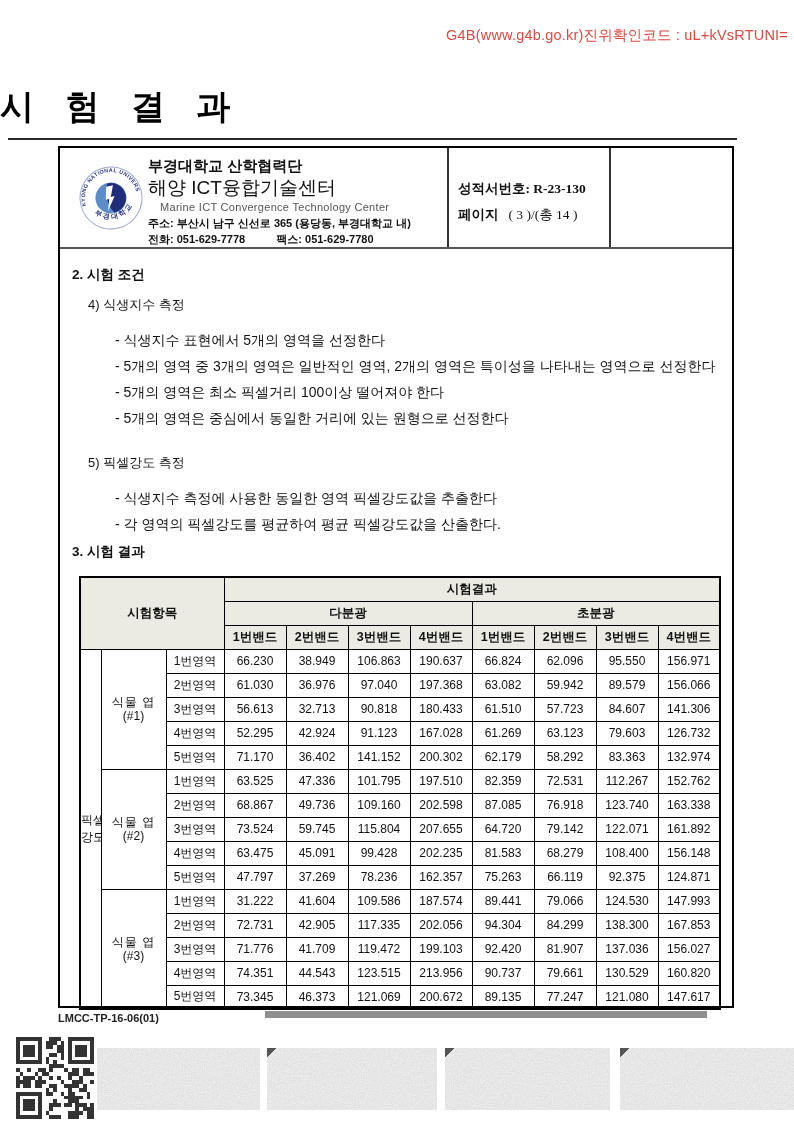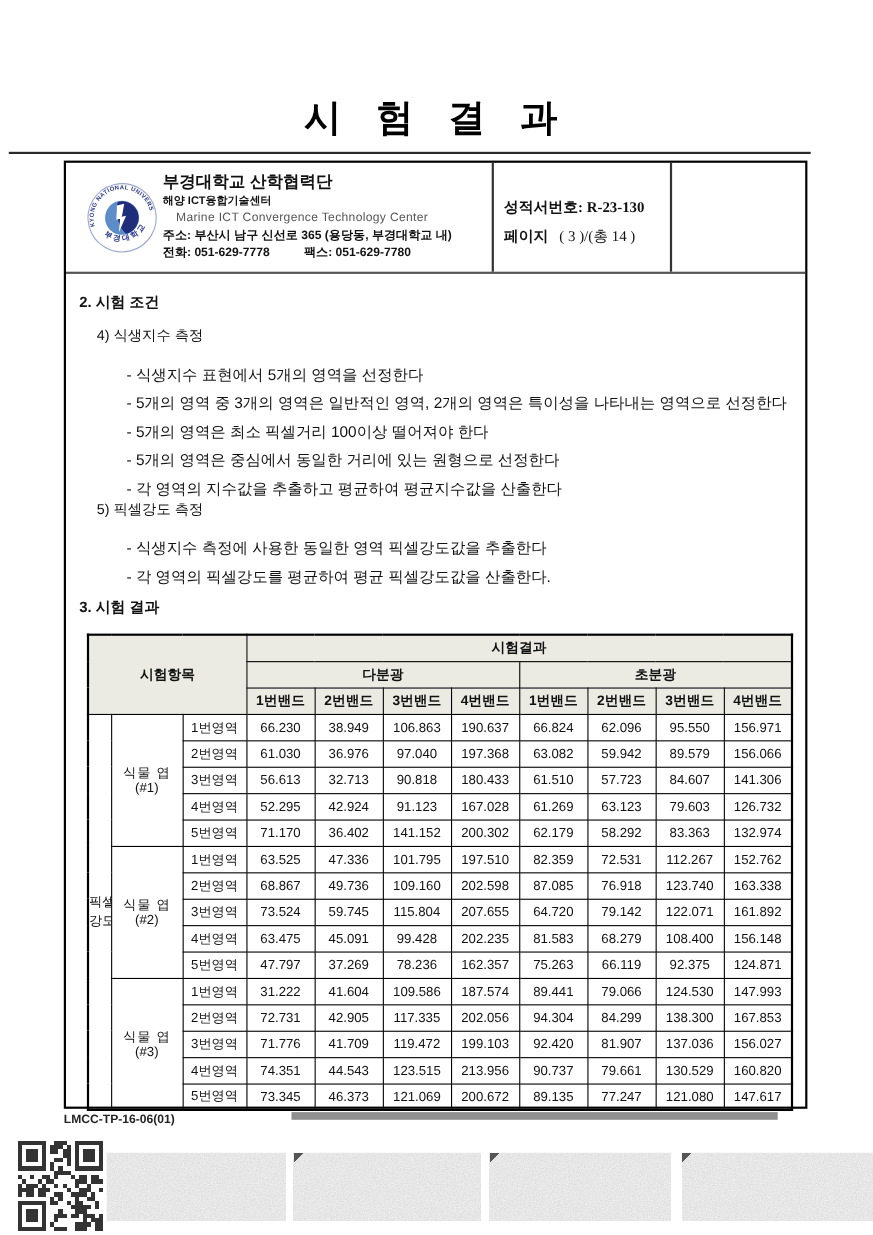--- a/index.html
+++ b/index.html
@@ -1,30 +1,30 @@
 <!DOCTYPE html>
 <html><head>
 <meta charset="utf-8">
 <style>
   html,body{margin:0;padding:0;background:#fff;}
   .page{position:relative;width:794px;height:1123px;background:#fff;overflow:hidden;
         font-family:"Liberation Sans","DejaVu Sans",sans-serif;color:#111;}
   .abs{position:absolute;}
   .verify-code{top:26px;right:6px;font-size:14.5px;letter-spacing:0.2px;}
-  .doc-title{top:84px;left:0;width:100%;text-align:center;font-size:34px;font-weight:bold;letter-spacing:11px;color:#000;}
+  .doc-title{top:84px;left:0;width:100%;text-align:left;font-size:34px;font-weight:bold;letter-spacing:11px;color:#000;}
   .title-rule{top:138px;left:8px;width:729px;border-top:2px solid #2a2a2a;}
   .main-box{left:58px;top:146px;width:676px;height:862px;border:2px solid #000;box-sizing:border-box;}
   
   .header-row{left:0;top:0;width:672px;height:101px;border-bottom:2px solid #555;box-sizing:border-box;}
   .hdiv{top:0;height:99px;border-left:2px solid #333;}
   .hdiv1{left:387px;} .hdiv2{left:549px;}
   .logo-wrap{left:18px;top:17px;width:66px;height:66px;}
   .org-block{left:88px;top:8px;line-height:1;}
   .org-l1{font-size:15px;font-weight:bold;margin-top:2px;}
-  .org-l2{font-size:10px;font-weight:bold;margin-top:5px;}
+  .org-l2{font-size:19px;font-weight:normal;margin-top:5px;}
   .org-l3{font-size:11px;color:#555;margin-top:5px;letter-spacing:0.3px;padding-left:12px;}
   .org-l4{font-size:11px;font-weight:bold;margin-top:5px;}
   .org-l5{font-size:11px;font-weight:bold;margin-top:5px;}
   .org-l5 .fax{margin-left:28px;}
   .report-block{left:398px;top:32px;font-family:Liberation Serif, serif;}
   .report-no{font-size:13.5px;font-weight:bold;}
   .page-line{font-size:13.5px;margin-top:8px;}
   .page-line .lbl{font-weight:bold;margin-right:10px;}
   
   .sec-heading{font-size:13.5px;font-weight:bold;}
@@ -50,20 +50,21 @@
   .doc-code{left:58px;top:1012px;font-size:11px;font-weight:bold;color:#222;}
   .gray-bar{left:265px;top:1011px;width:442px;height:7px;background:#8f8f8f;}
   .qr-wrap{left:16px;top:1037px;width:78px;height:82px;}
   .noise-wrap{left:97px;top:1048px;}
 </style>
 </head>
 <body>
 
 <div class="page">
 
+  <div class="abs verify-code" style="color:#dd4840;">G4B(www.g4b.go.kr)진위확인코드 : uL+kVsRTUNI=</div>
 
   <div class="abs doc-title">시 험 결 과</div>
   <div class="abs title-rule"></div>
 
   <div class="abs main-box">
 
     <div class="abs header-row">
       <div class="abs hdiv hdiv1"></div>
       <div class="abs hdiv hdiv2"></div>
 
@@ -105,21 +106,20 @@
       </div>
     </div>
 
     <div class="abs sec-heading s2-heading">2. 시험 조건</div>
     <div class="abs item-title i4-title">4) 식생지수 측정</div>
     <ul class="abs bullets i4-bullets">
         <li>- 식생지수 표현에서 5개의 영역을 선정한다</li>
         <li>- 5개의 영역 중 3개의 영역은 일반적인 영역, 2개의 영역은 특이성을 나타내는 영역으로 선정한다</li>
         <li>- 5개의 영역은 최소 픽셀거리 100이상 떨어져야 한다</li>
         <li>- 5개의 영역은 중심에서 동일한 거리에 있는 원형으로 선정한다</li>
-        <li>- 각 영역의 지수값을 추출하고 평균하여 평균지수값을 산출한다</li>
       </ul>
     <div class="abs item-title i5-title">5) 픽셀강도 측정</div>
     <ul class="abs bullets i5-bullets">
         <li>- 식생지수 측정에 사용한 동일한 영역 픽셀강도값을 추출한다</li>
         <li>- 각 영역의 픽셀강도를 평균하여 평균 픽셀강도값을 산출한다.</li>
       </ul>
 
     <div class="abs sec-heading s3-heading">3. 시험 결과</div>
 
     <div class="abs tbl-wrap">

